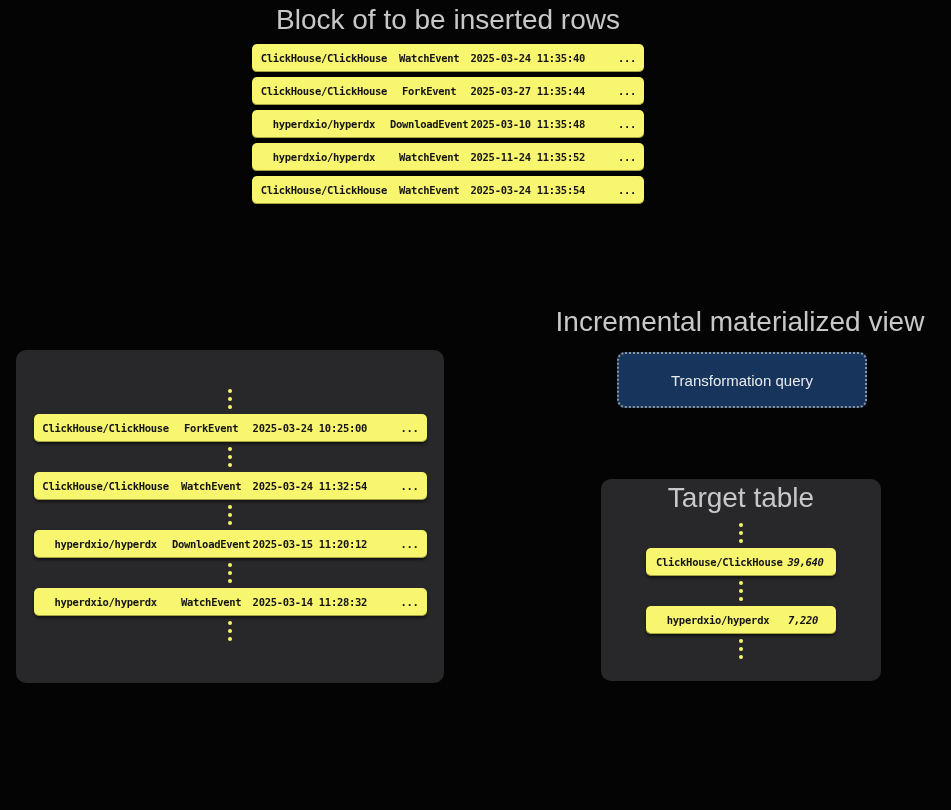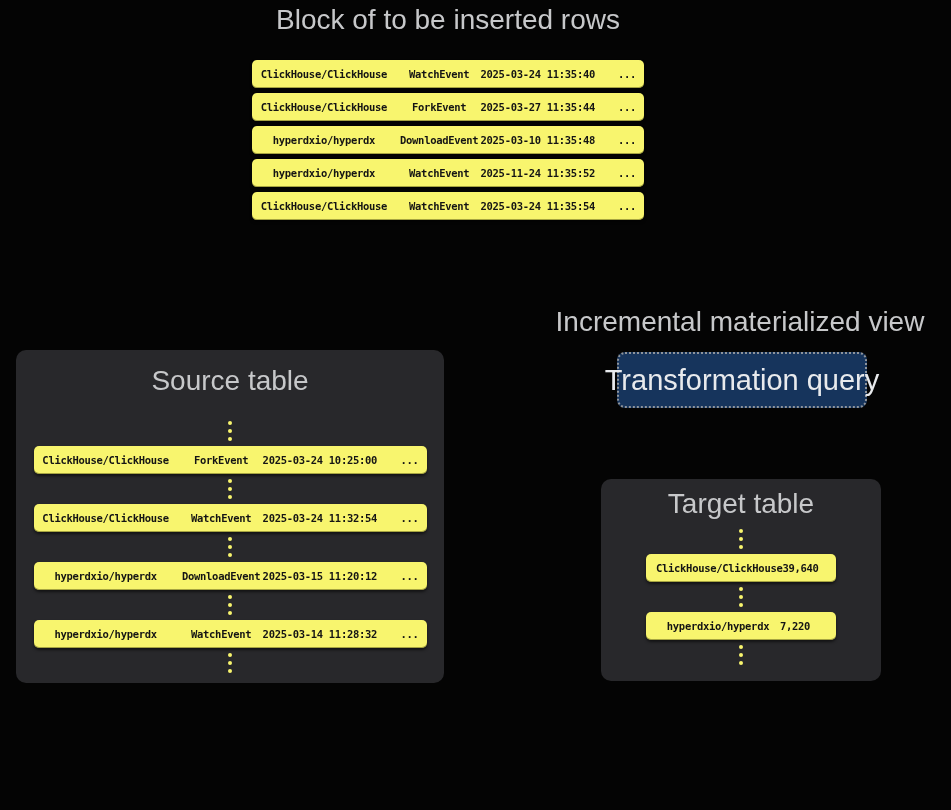--- a/index.html
+++ b/index.html
@@ -27,38 +27,38 @@
     padding:0 8px;
     font-family:"DejaVu Sans Mono", monospace;
     font-size:10.5px;
     font-weight:bold;
     color:#141414;
     letter-spacing:-0.3px;
     white-space:nowrap;
     box-shadow:0 2px 3px rgba(0,0,0,0.55), inset 0 -1px 0 rgba(98,96,30,0.55);
   }
   .yrow .repo{flex:0 0 34%;text-align:center;}
-  .yrow .event{flex:0 0 22%;text-align:center;padding-left:10px;}
+  .yrow .event{flex:0 0 22%;text-align:center;}
   .yrow .ts{flex:1;text-align:left;}
   .yrow .more{flex:0 0 30px;text-align:right;}
   
   .yrow.kv{width:190px;padding:0 10px;}
   .yrow.kv .repo{flex:1;text-align:center;}
-  .yrow.kv .value{flex:0 0 46px;text-align:left;}
+  .yrow.kv .value{flex:0 0 46px;text-align:center;font-style:italic;}
 
   
   .vdots{display:flex;flex-direction:column;align-items:center;gap:4px;}
   .vdots .dot{width:4px;height:4px;border-radius:50%;background:#f8f56e;}
 
   
   .insert-block{
     position:absolute;left:252px;top:4px;width:392px;
     display:flex;flex-direction:column;
   }
-  .insert-block .diagram-title{margin-bottom:24px;}
+  .insert-block .diagram-title{margin-bottom:8px;}
   .insert-block .rows{display:flex;flex-direction:column;gap:5px;}
 
   
   .panel{
     position:absolute;
     background:#28282b;
     border-radius:10px;
     box-sizing:border-box;
   }
   .source-box{left:16px;top:350px;width:428px;height:333px;padding-top:15px;}
@@ -72,28 +72,28 @@
   .mv-title{position:absolute;left:510px;top:306px;width:460px;}
   .transform-btn{
     position:absolute;left:617px;top:352px;
     width:250px;height:56px;
     box-sizing:border-box;
     background:#16345c;
     border:2px dotted #8e949c;
     border-radius:8px;
     color:#e8eaed;
     font-family:"Liberation Sans", sans-serif;
-    font-size:29px;
+    font-size:15px;
     display:flex;align-items:center;justify-content:center;
     white-space:nowrap;
     cursor:pointer;
   }
 
   
-  .target-box{left:601px;top:479px;width:280px;height:202px;padding-top:9px;}
+  .target-box{left:601px;top:479px;width:280px;height:202px;padding-top:3px;}
   .target-box .content{
     margin-top:9px;
     display:flex;flex-direction:column;align-items:center;gap:5px;
   }
 </style>
 </head>
 <body>
 
 <div class="insert-block">
   <div class="diagram-title">Block of to be inserted rows</div>
@@ -125,21 +125,20 @@
     <div class="yrow">
       <span class="repo">ClickHouse/ClickHouse</span>
       <span class="event">WatchEvent</span>
       <span class="ts">2025-03-24 11:35:54</span>
       <span class="more">...</span>
     </div>
   </div>
 </div>
 
 <div class="panel source-box">
-  <div class="diagram-title">Source table</div>
   <div class="content">
     <div class="vdots">
         <span class="dot"></span>
         <span class="dot"></span>
         <span class="dot"></span>
       </div>
     <div class="yrow">
       <span class="repo">ClickHouse/ClickHouse</span>
       <span class="event">ForkEvent</span>
       <span class="ts">2025-03-24 10:25:00</span>

